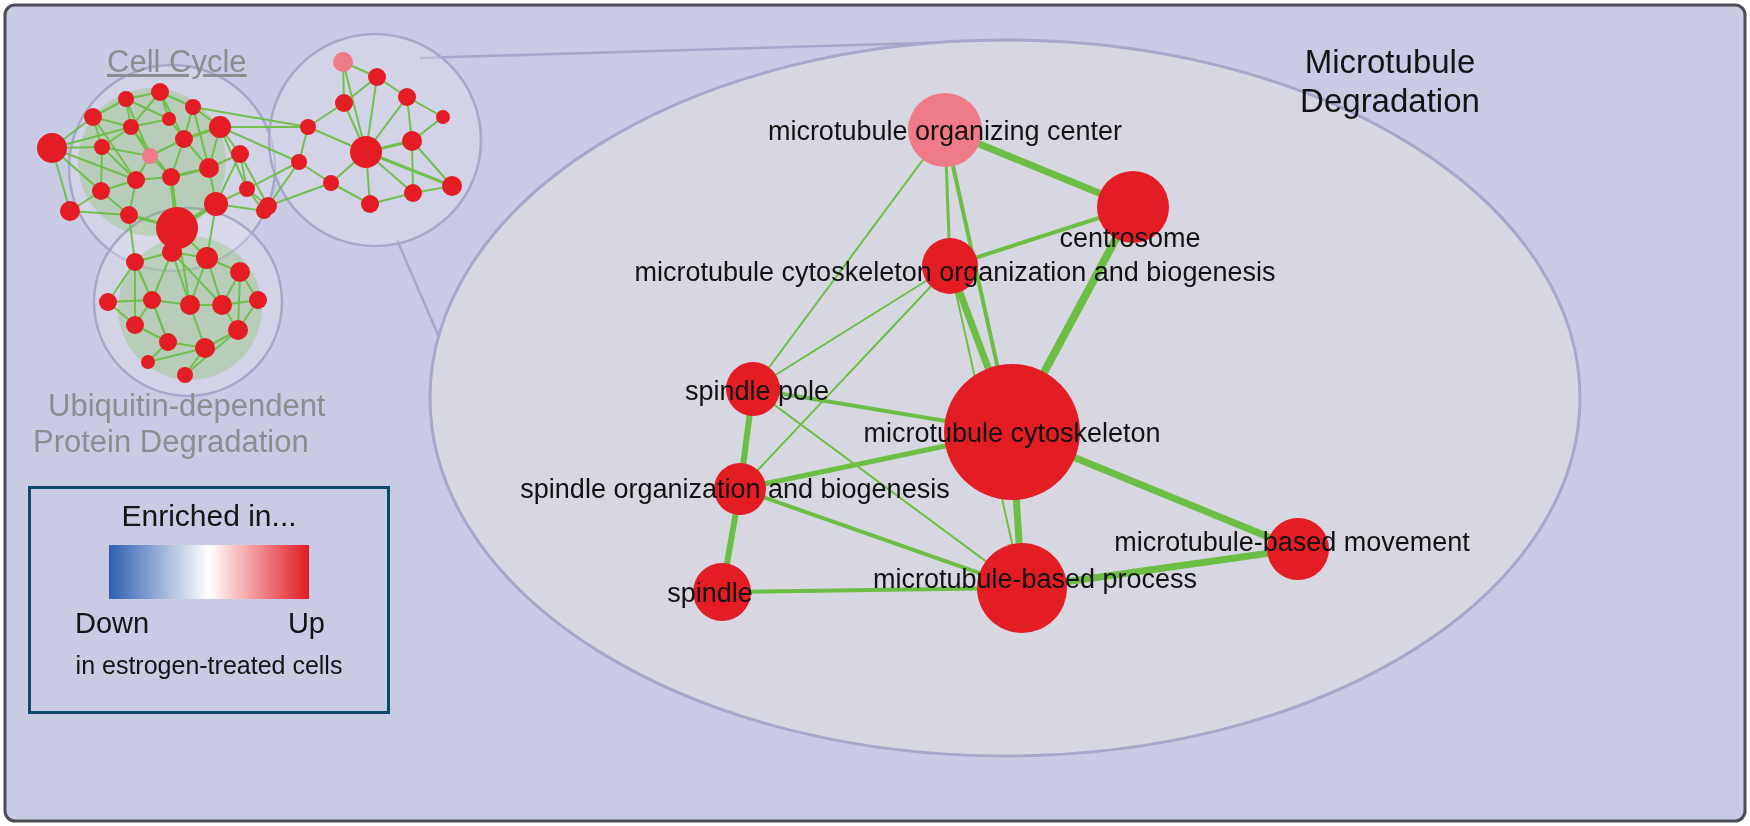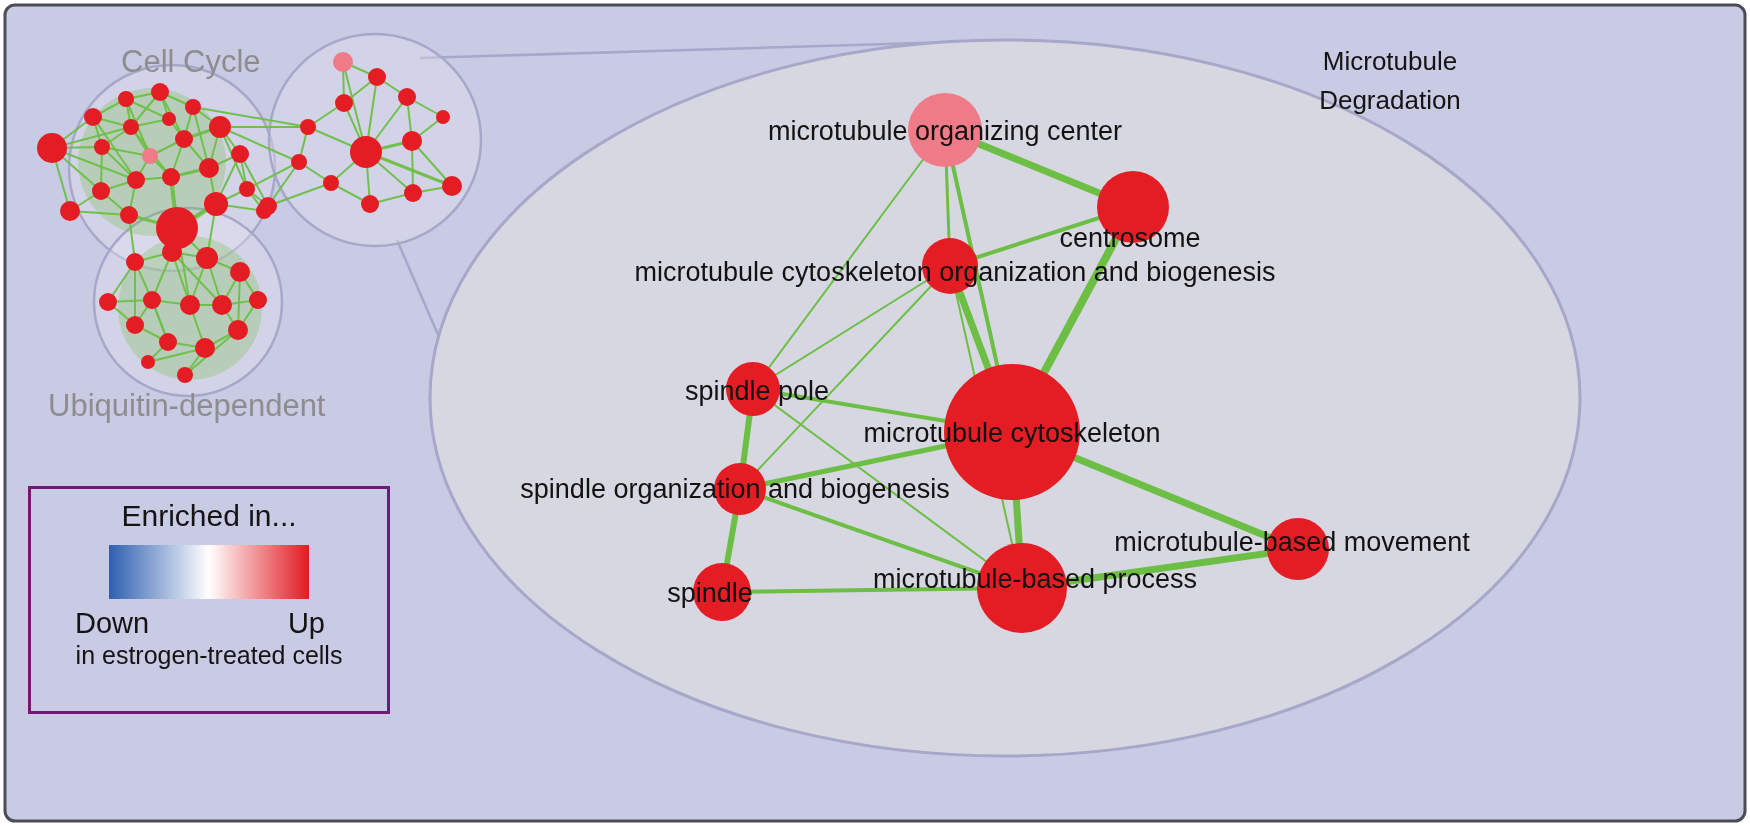--- a/index.html
+++ b/index.html
@@ -4,33 +4,33 @@
 <style>
   html,body{margin:0;padding:0;background:#ffffff;}
   .canvas{
     position:relative;width:1750px;height:826px;background:#ffffff;
     font-family:"Liberation Sans",sans-serif;overflow:hidden;
   }
   #net-svg{position:absolute;left:0;top:0;width:1750px;height:826px;}
   #net-svg text{font-family:"Liberation Sans",sans-serif;fill:#121212;}
   .lbl{position:absolute;white-space:nowrap;}
   .gray{color:#8d8d8f;font-size:31px;font-weight:400;}
-  .blacktitle{color:#141414;font-size:26px;line-height:39px;}
+  .blacktitle{color:#141414;font-size:33px;line-height:39px;}
   .legend{
     position:absolute;left:28px;top:486px;width:356px;height:222px;
-    border:3px solid #701a75;background:transparent;
+    border:3px solid #0c4a6e;background:transparent;
   }
   .legend-title{margin-top:10px;text-align:center;font-size:30px;color:#141414;}
   .legend-bar{width:200px;height:54px;margin:12px auto 8px auto;}
   .legend-row{
     display:flex;justify-content:space-between;
     padding:0 62px 0 44px;font-size:29px;color:#141414;gap:19px;
   }
   .legend-cap{text-align:center;font-size:25px;line-height:31px;color:#141414;}
-  .legend-cap.first{}
+  .legend-cap.first{margin-top:10px;}
 </style>
 </head>
 <body>
 
 <div class="canvas">
 
   <svg id="net-svg" viewBox="0 0 1750 826">
       <rect x="5" y="5" width="1740" height="816" rx="10" ry="10" fill="#c9cae4" stroke="#4c4c55" stroke-width="3"></rect>
       <line x1="420" y1="58" x2="990" y2="41" stroke="#a6a7c9" stroke-width="2.5"></line>
       <line x1="397" y1="240" x2="565" y2="628" stroke="#a6a7c9" stroke-width="2.5"></line>
@@ -250,23 +250,24 @@
       <text x="1130" y="247" text-anchor="middle" font-size="27">centrosome</text>
       <text x="955" y="281" text-anchor="middle" font-size="27">microtubule cytoskeleton organization and biogenesis</text>
       <text x="757" y="400" text-anchor="middle" font-size="27">spindle pole</text>
       <text x="1012" y="442" text-anchor="middle" font-size="27">microtubule cytoskeleton</text>
       <text x="735" y="498" text-anchor="middle" font-size="27">spindle organization and biogenesis</text>
       <text x="1292" y="551" text-anchor="middle" font-size="27">microtubule-based movement</text>
       <text x="710" y="602" text-anchor="middle" font-size="27">spindle</text>
       <text x="1035" y="588" text-anchor="middle" font-size="27">microtubule-based process</text>
     </svg>
 
-  <div class="lbl gray" style="left:121px;top:44px;">Cell Cycle</div>
+  <div class="lbl gray" style="left:107px;top:44px;text-decoration:underline;">Cell Cycle</div>
 
   <div class="lbl gray" style="left:48px;top:388px;">Ubiquitin-dependent</div>
+  <div class="lbl gray" style="left:33px;top:424px;">Protein Degradation</div>
 
   <div class="lbl blacktitle" style="left:1270px;top:42px;width:240px;text-align:center;">
     <div>Microtubule</div>
     <div>Degradation</div>
   </div>
 
   <div class="legend">
     <div class="legend-title">Enriched in...</div>
     <div class="legend-bar" id="legend-bar" style="background: linear-gradient(to right, rgb(46, 95, 176), rgb(255, 255, 255) 50%, rgb(224, 27, 34));"></div>
     <div class="legend-row">

